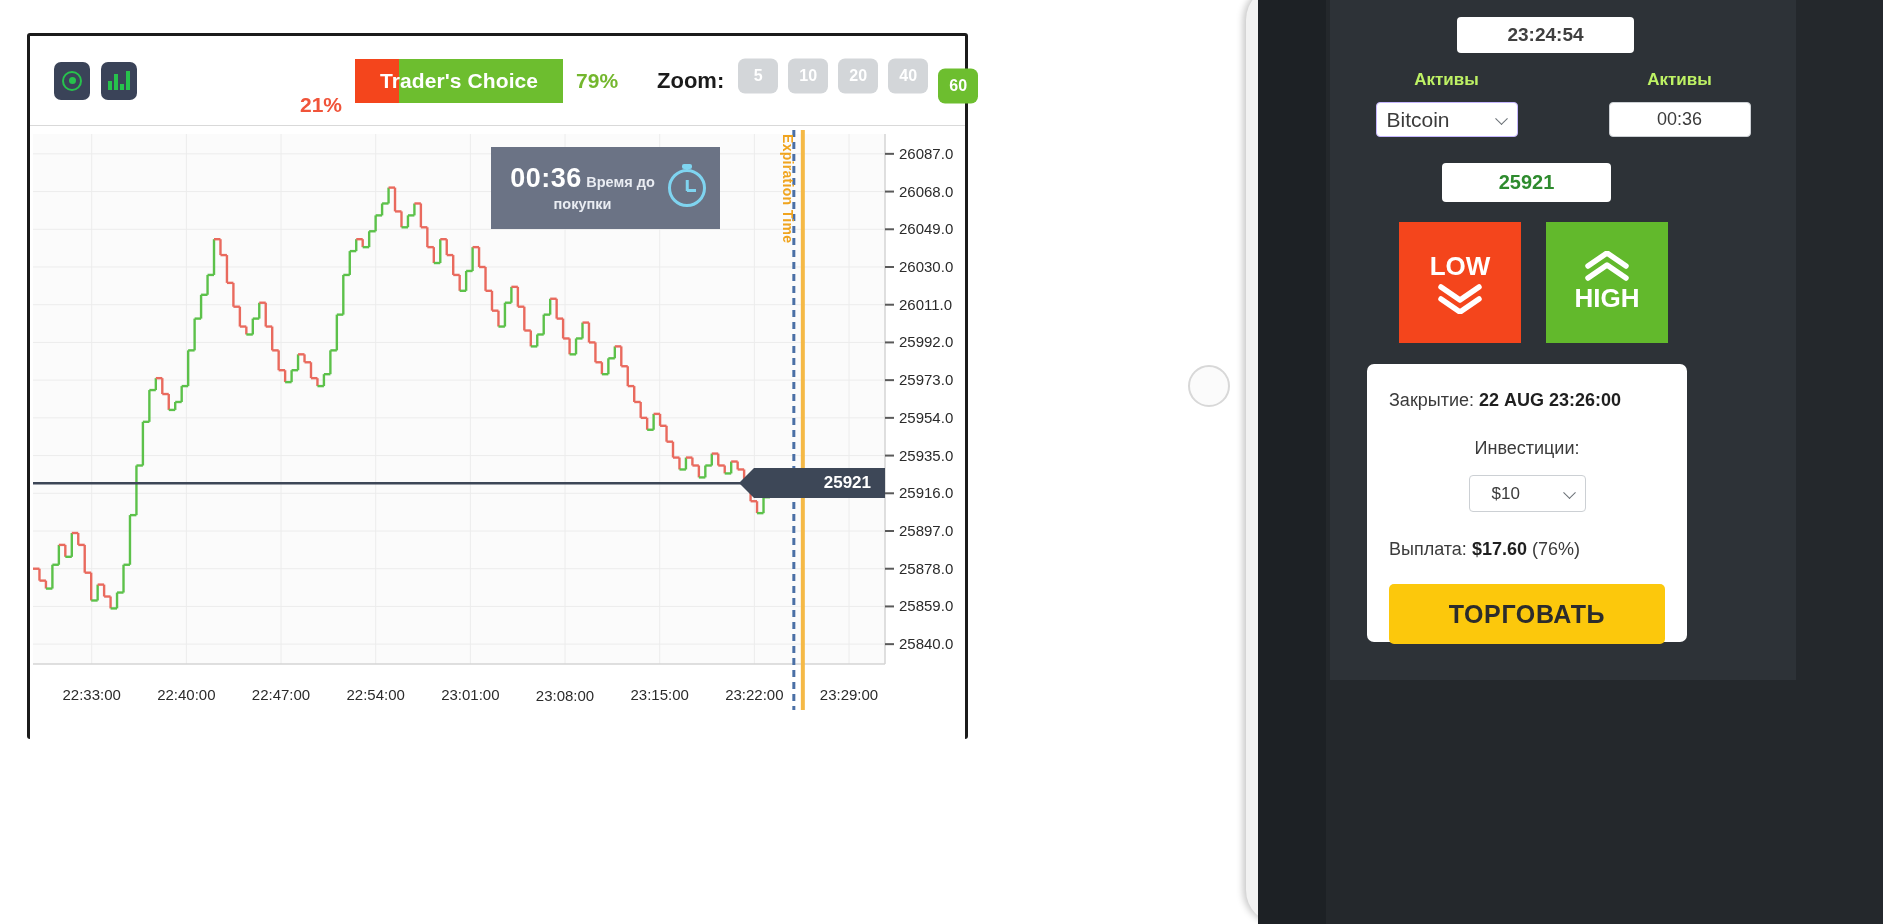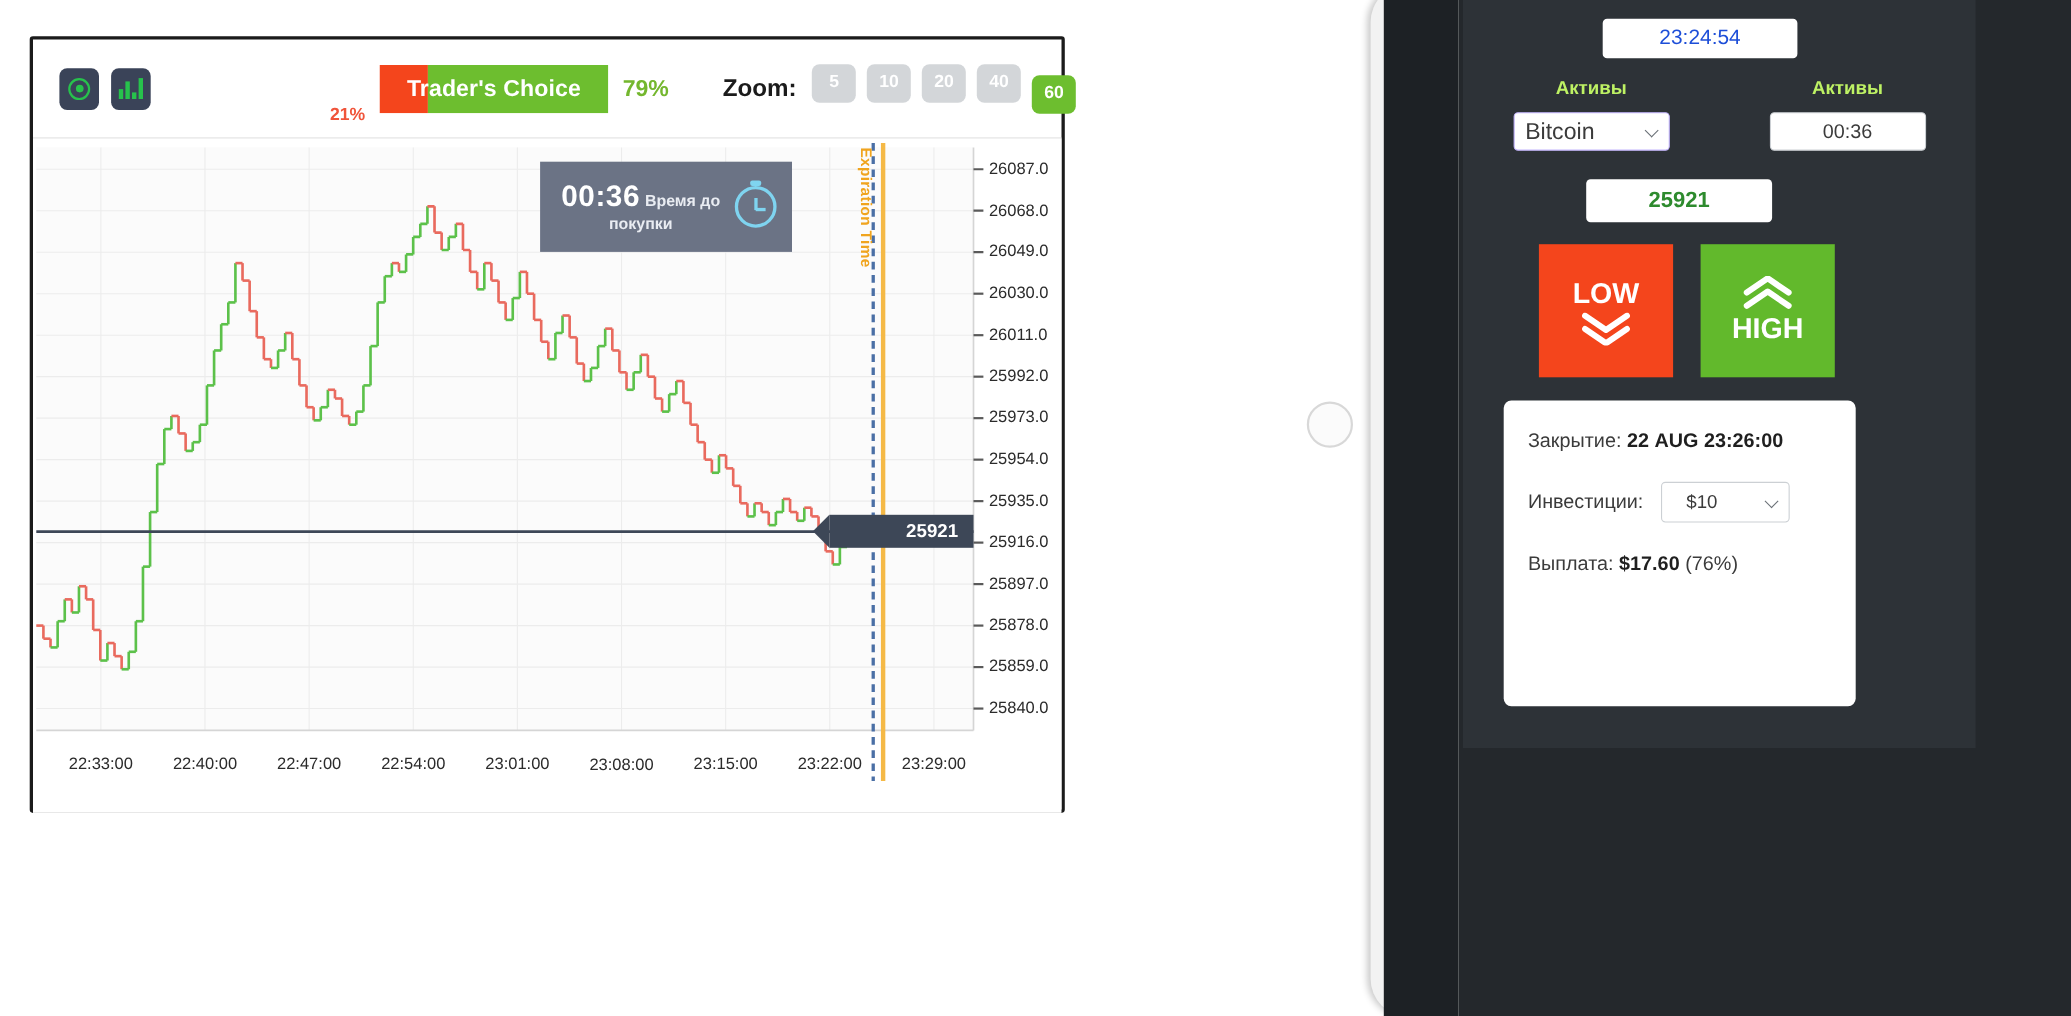--- a/index.html
+++ b/index.html
@@ -65,21 +65,21 @@
   }
   .ring-inner { width: 7px; height: 7px; border-radius: 50%; background: #27c24c; }
   .bars-ico { display: flex; align-items: flex-end; gap: 2.5px; height: 19px; }
   .bars-ico i { width: 3.6px; background: #27c24c; display: block; }
 
   .tc-wrap {
     position: absolute; left: 270px; top: 50%;
     transform: translateY(-50%);
     display: flex; align-items: center; gap: 13px;
   }
-  .tc-left { color: #f0543a; font-size: 16px; font-weight: 700; margin-top: 48px; }
+  .tc-left { color: #f0543a; font-size: 21px; font-weight: 700; margin-top: 48px; }
   .tc-right { color: #74b72e; font-size: 21px; font-weight: 700; }
   .tc-bar {
     position: relative;
     width: 208px; height: 44px;
     display: flex; overflow: hidden;
   }
   .tc-bar .seg-red { background: #f4451c; }
   .tc-bar .seg-green { background: #6dbe2f; }
   .tc-label {
     position: absolute; inset: 0;
@@ -182,21 +182,21 @@
   .panel-inner {
     position: absolute; left: 4px; top: 0;
     width: 466px; height: 680px;
     background: #2d3237;
   }
   .clock-field {
     position: absolute; left: 127px; top: 17px;
     width: 177px; height: 36px;
     background: #ffffff; border-radius: 4px;
     display: flex; align-items: center; justify-content: center;
-    font-size: 19px; color: #1d4ed8;
+    font-size: 19px; color: #404040; font-weight: bold;
   }
   .asset-row {
     position: absolute; left: 0; top: 70px; width: 466px;
     display: flex;
   }
   .asset-col { flex: 1; display: flex; flex-direction: column; align-items: center; }
   .asset-head { color: #bef264; font-size: 17px; font-weight: 700; margin-bottom: 12px; }
   .asset-select {
     width: 142px; height: 35px;
     background: #ffffff; border: 1px solid #c4b5fd; border-radius: 4px;
@@ -247,20 +247,21 @@
     position: absolute; left: 37px; top: 364px;
     width: 320px; height: 278px;
     background: #ffffff; border-radius: 7px;
     padding: 26px 22px 0 22px;
   }
   .tc-line { font-size: 18px; color: #3b3b3b; }
   .tc-line b { font-weight: 700; color: #1f1f1f; }
   .tc-row-invest {
     display: flex; align-items: center; gap: 16px;
     margin-top: 27px;
+    flex-direction: column;
   }
   .invest-select {
     width: 117px; height: 37px;
     border: 1px solid #ccd0d4; border-radius: 4px;
     background: #ffffff; position: relative;
     display: flex; align-items: center; padding-left: 22px;
     font-size: 17px; color: #3b3b3b; cursor: pointer;
   }
   .trade-card .tc-payout { margin-top: 27px; }
   .trade-btn {
@@ -698,17 +699,18 @@
             <span class="sel-caret"></span>
           </div>
         </div>
 
         <div class="tc-line tc-payout">
           <span>Выплата:</span>
           <b>$17.60</b>
           <span>(76%)</span>
         </div>
 
+        <button class="trade-btn">ТОРГОВАТЬ</button>
       </div>
 
     </div>
   </div>
 </div>
 
 </body></html>

